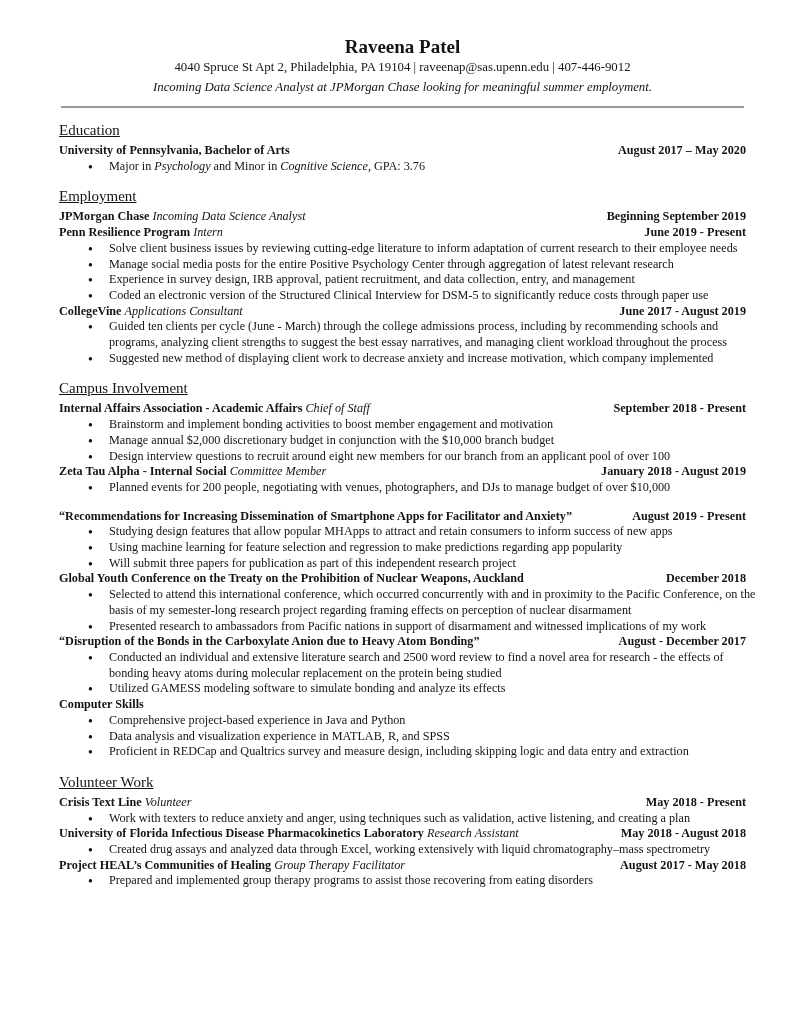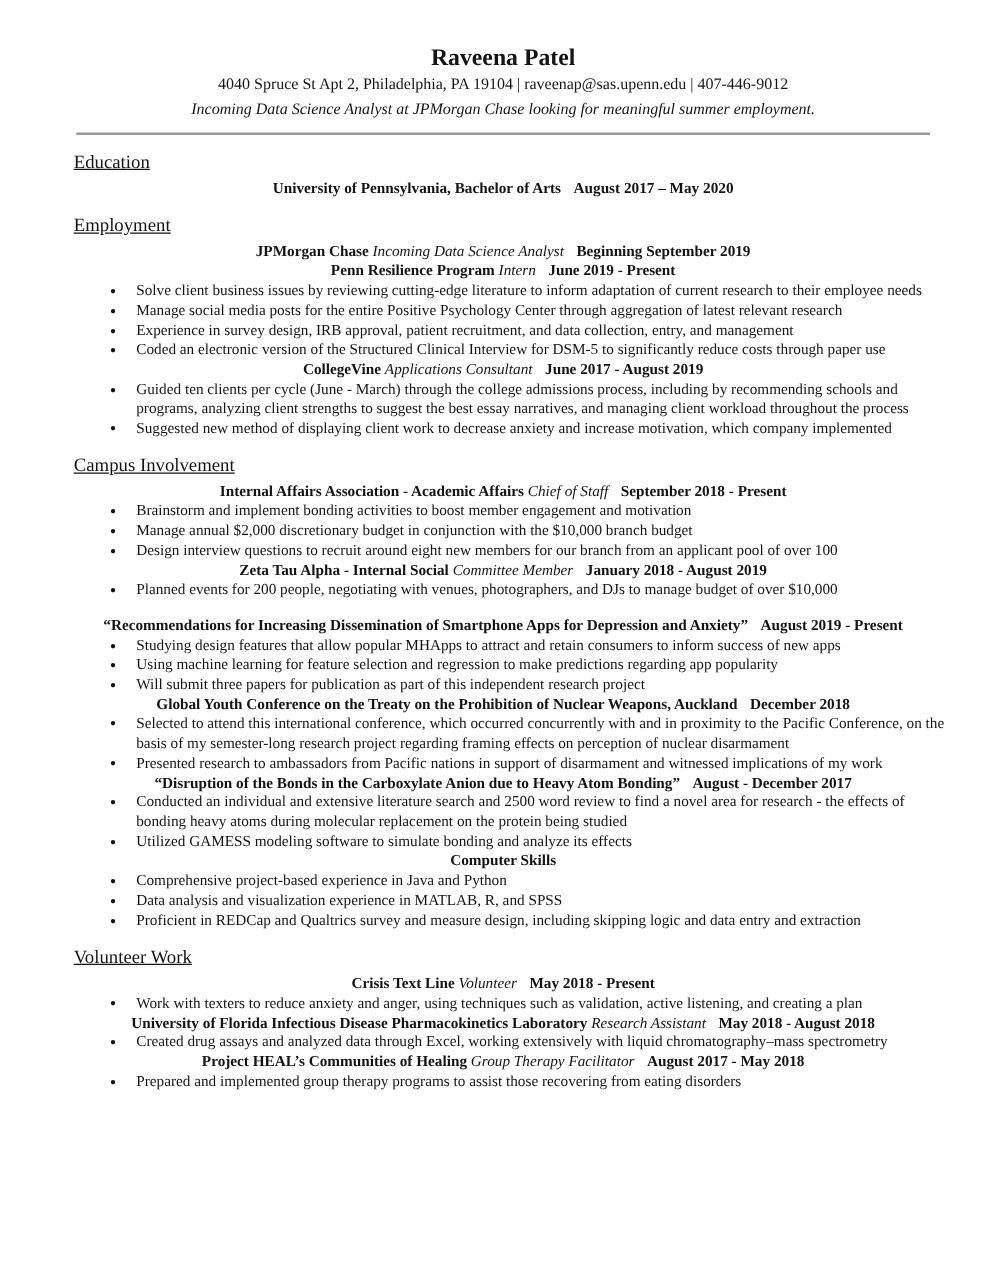--- a/index.html
+++ b/index.html
@@ -18,21 +18,21 @@
   .rule    { border: none; border-top: 2px solid #9a9a9a; margin: 10px 2px 0 2px; }
 
   
   .section { margin-top: 13px; }
   .section-title {
     font-size: 15px; line-height: 19px;
     text-decoration: underline;
     margin-bottom: 3px;
   }
   .entry-head {
-    display: flex; justify-content: center; align-items: baseline;
+    display: flex; justify-content: space-between; align-items: baseline;
     font-size: 12.2px; line-height: 15.7px;
   }
   .entry-title { font-weight: 700; }
   .entry-role  { font-style: italic; font-weight: 400; }
   .entry-date  { font-weight: 700; white-space: nowrap; margin-left: 10px; }
 
   ul.bullets { margin: 0; padding: 0; list-style: none; }
   li.bullet {
     position: relative;
     font-size: 12.2px; line-height: 15.7px;
@@ -55,20 +55,23 @@
     <div class="tagline">Incoming Data Science Analyst at JPMorgan Chase looking for meaningful summer employment.</div>
   </header>
   <hr class="rule">
   <main>
       <section class="section">
         <div class="section-title">Education</div>
         <div class="entry-head">
           <span class="entry-left"><span class="entry-title">University of Pennsylvania, Bachelor of Arts</span></span>
           <span class="entry-date">August 2017 – May 2020</span>
         </div>
+        <ul class="bullets">
+          <li class="bullet"><span>Major in </span><i>Psychology</i><span> and Minor in </span><i>Cognitive Science</i><span>, GPA: 3.76</span></li>
+        </ul>
       </section>
       <section class="section">
         <div class="section-title">Employment</div>
         <div class="entry-head">
           <span class="entry-left"><span class="entry-title">JPMorgan Chase</span> <span class="entry-role">Incoming Data Science Analyst</span></span>
           <span class="entry-date">Beginning September 2019</span>
         </div>
         <div class="entry-head">
           <span class="entry-left"><span class="entry-title">Penn Resilience Program</span> <span class="entry-role">Intern</span></span>
           <span class="entry-date">June 2019 - Present</span>
@@ -104,21 +107,21 @@
         <div class="entry-head">
           <span class="entry-left"><span class="entry-title">Zeta Tau Alpha - Internal Social</span> <span class="entry-role">Committee Member</span></span>
           <span class="entry-date">January 2018 - August 2019</span>
         </div>
         <ul class="bullets">
           <li class="bullet">Planned events for 200 people, negotiating with venues, photographers, and DJs to manage budget of over $10,000</li>
         </ul>
       </section>
       <section class="section">
         <div class="entry-head">
-          <span class="entry-left"><span class="entry-title">“Recommendations for Increasing Dissemination of Smartphone Apps for Depression and Anxiety”</span></span>
+          <span class="entry-left"><span class="entry-title">“Recommendations for Increasing Dissemination of Smartphone Apps for Facilitator and Anxiety”</span></span>
           <span class="entry-date">August 2019 - Present</span>
         </div>
         <ul class="bullets">
           <li class="bullet">Studying design features that allow popular MHApps to attract and retain consumers to inform success of new apps</li>
           <li class="bullet">Using machine learning for feature selection and regression to make predictions regarding app popularity</li>
           <li class="bullet">Will submit three papers for publication as part of this independent research project</li>
         </ul>
         <div class="entry-head">
           <span class="entry-left"><span class="entry-title">Global Youth Conference on the Treaty on the Prohibition of Nuclear Weapons, Auckland</span></span>
           <span class="entry-date">December 2018</span>

